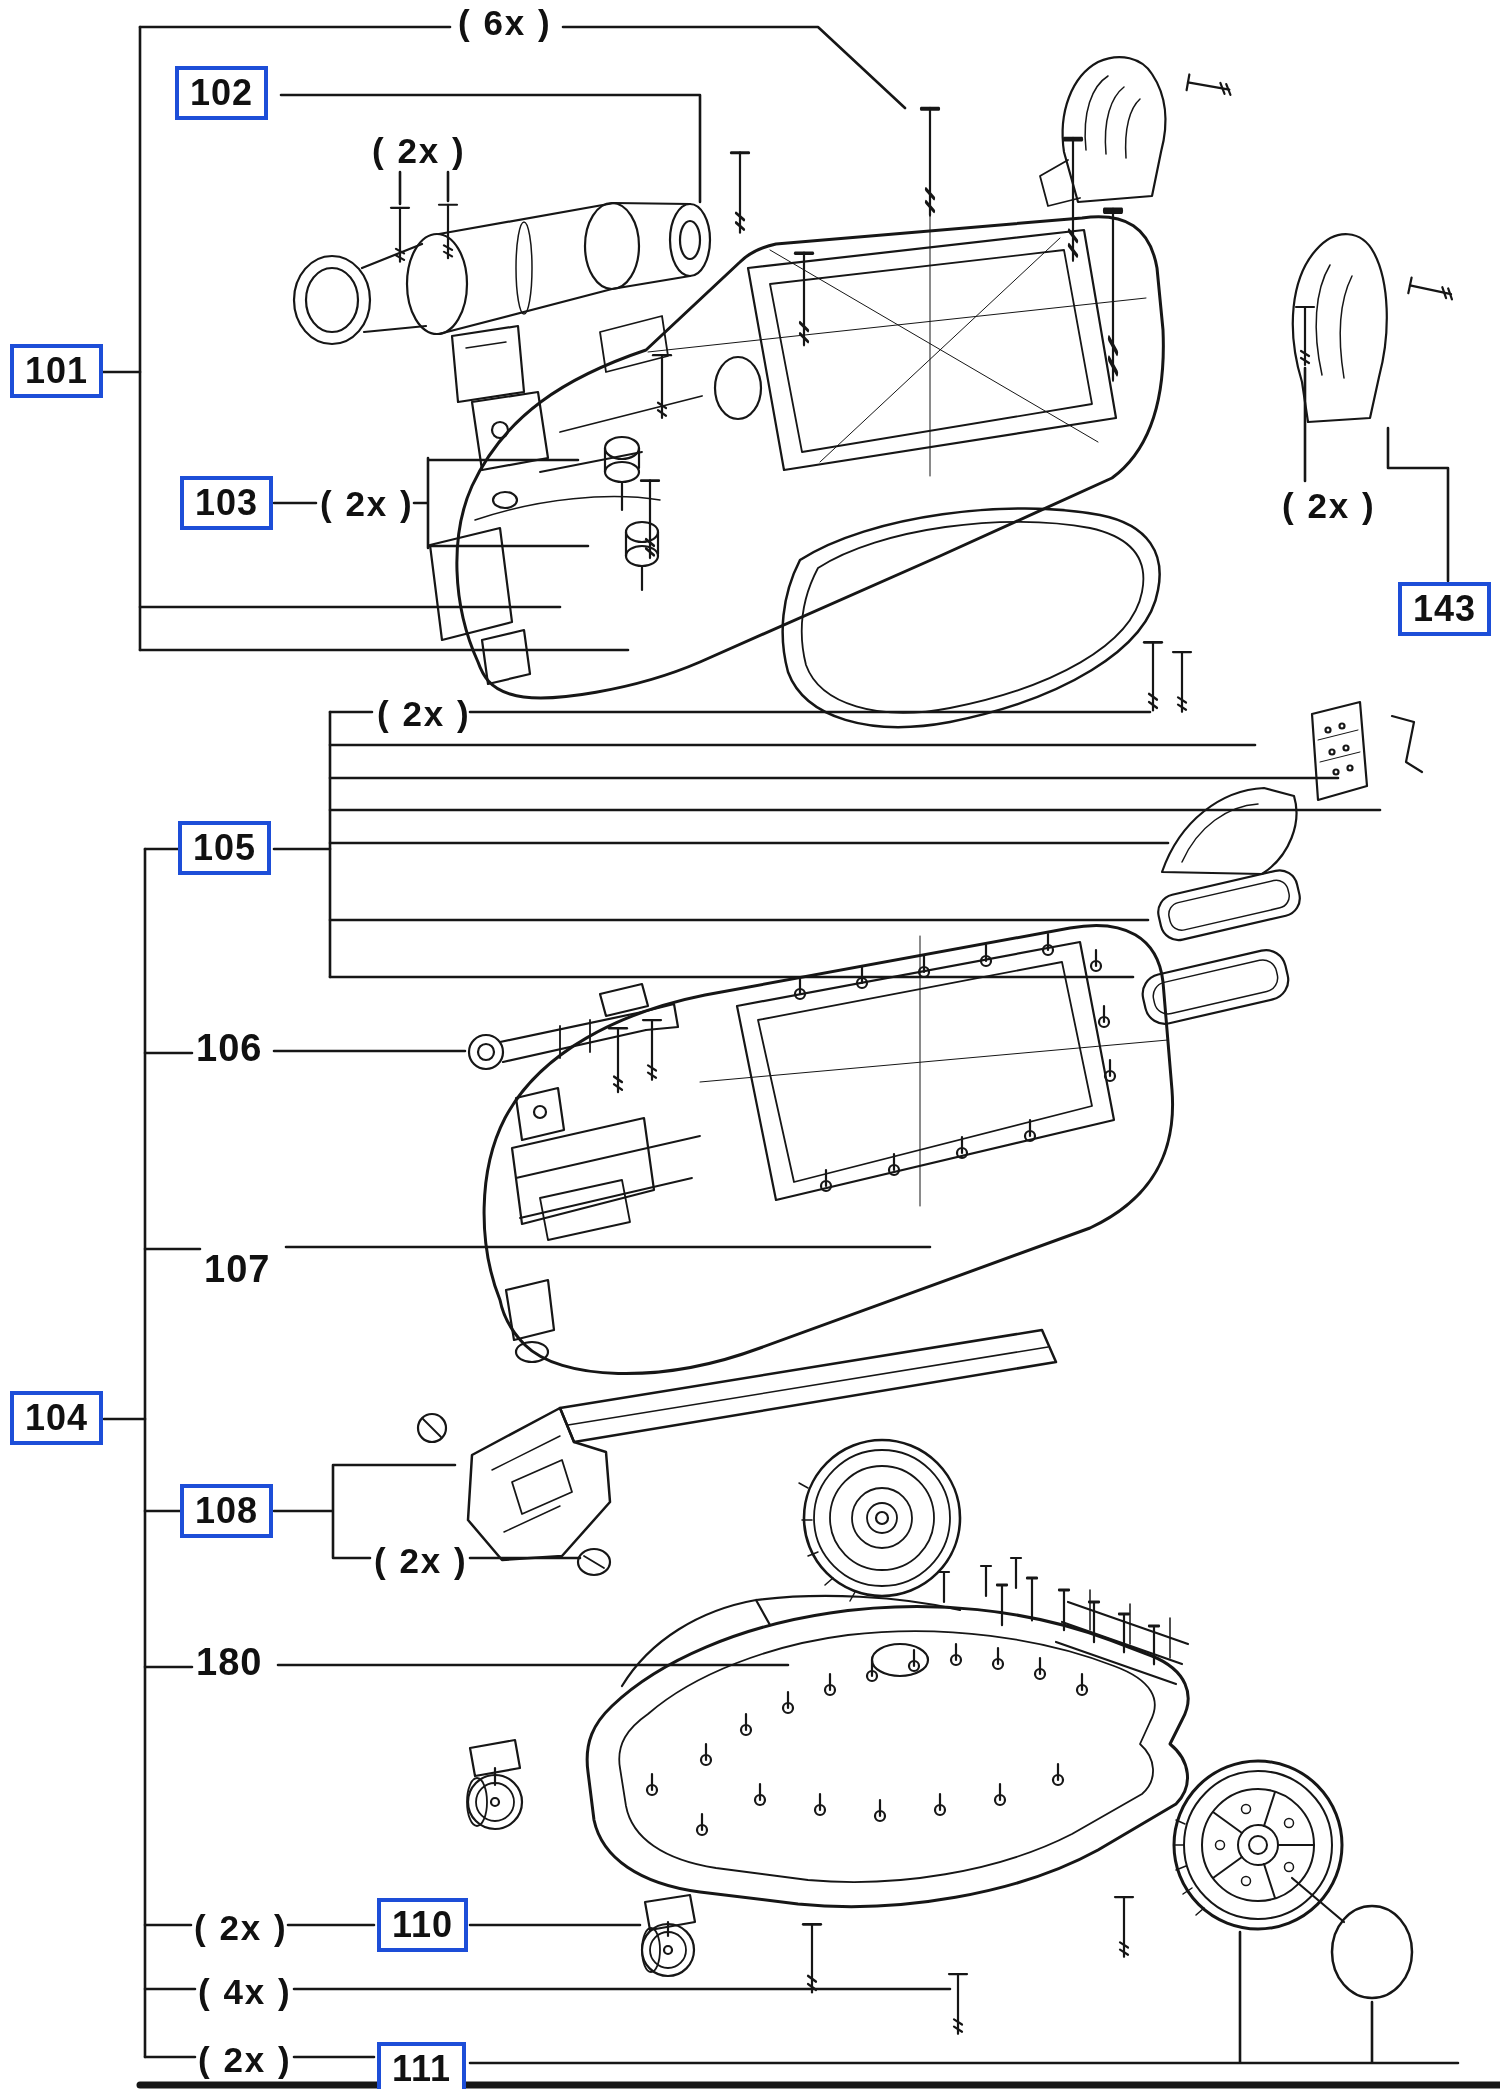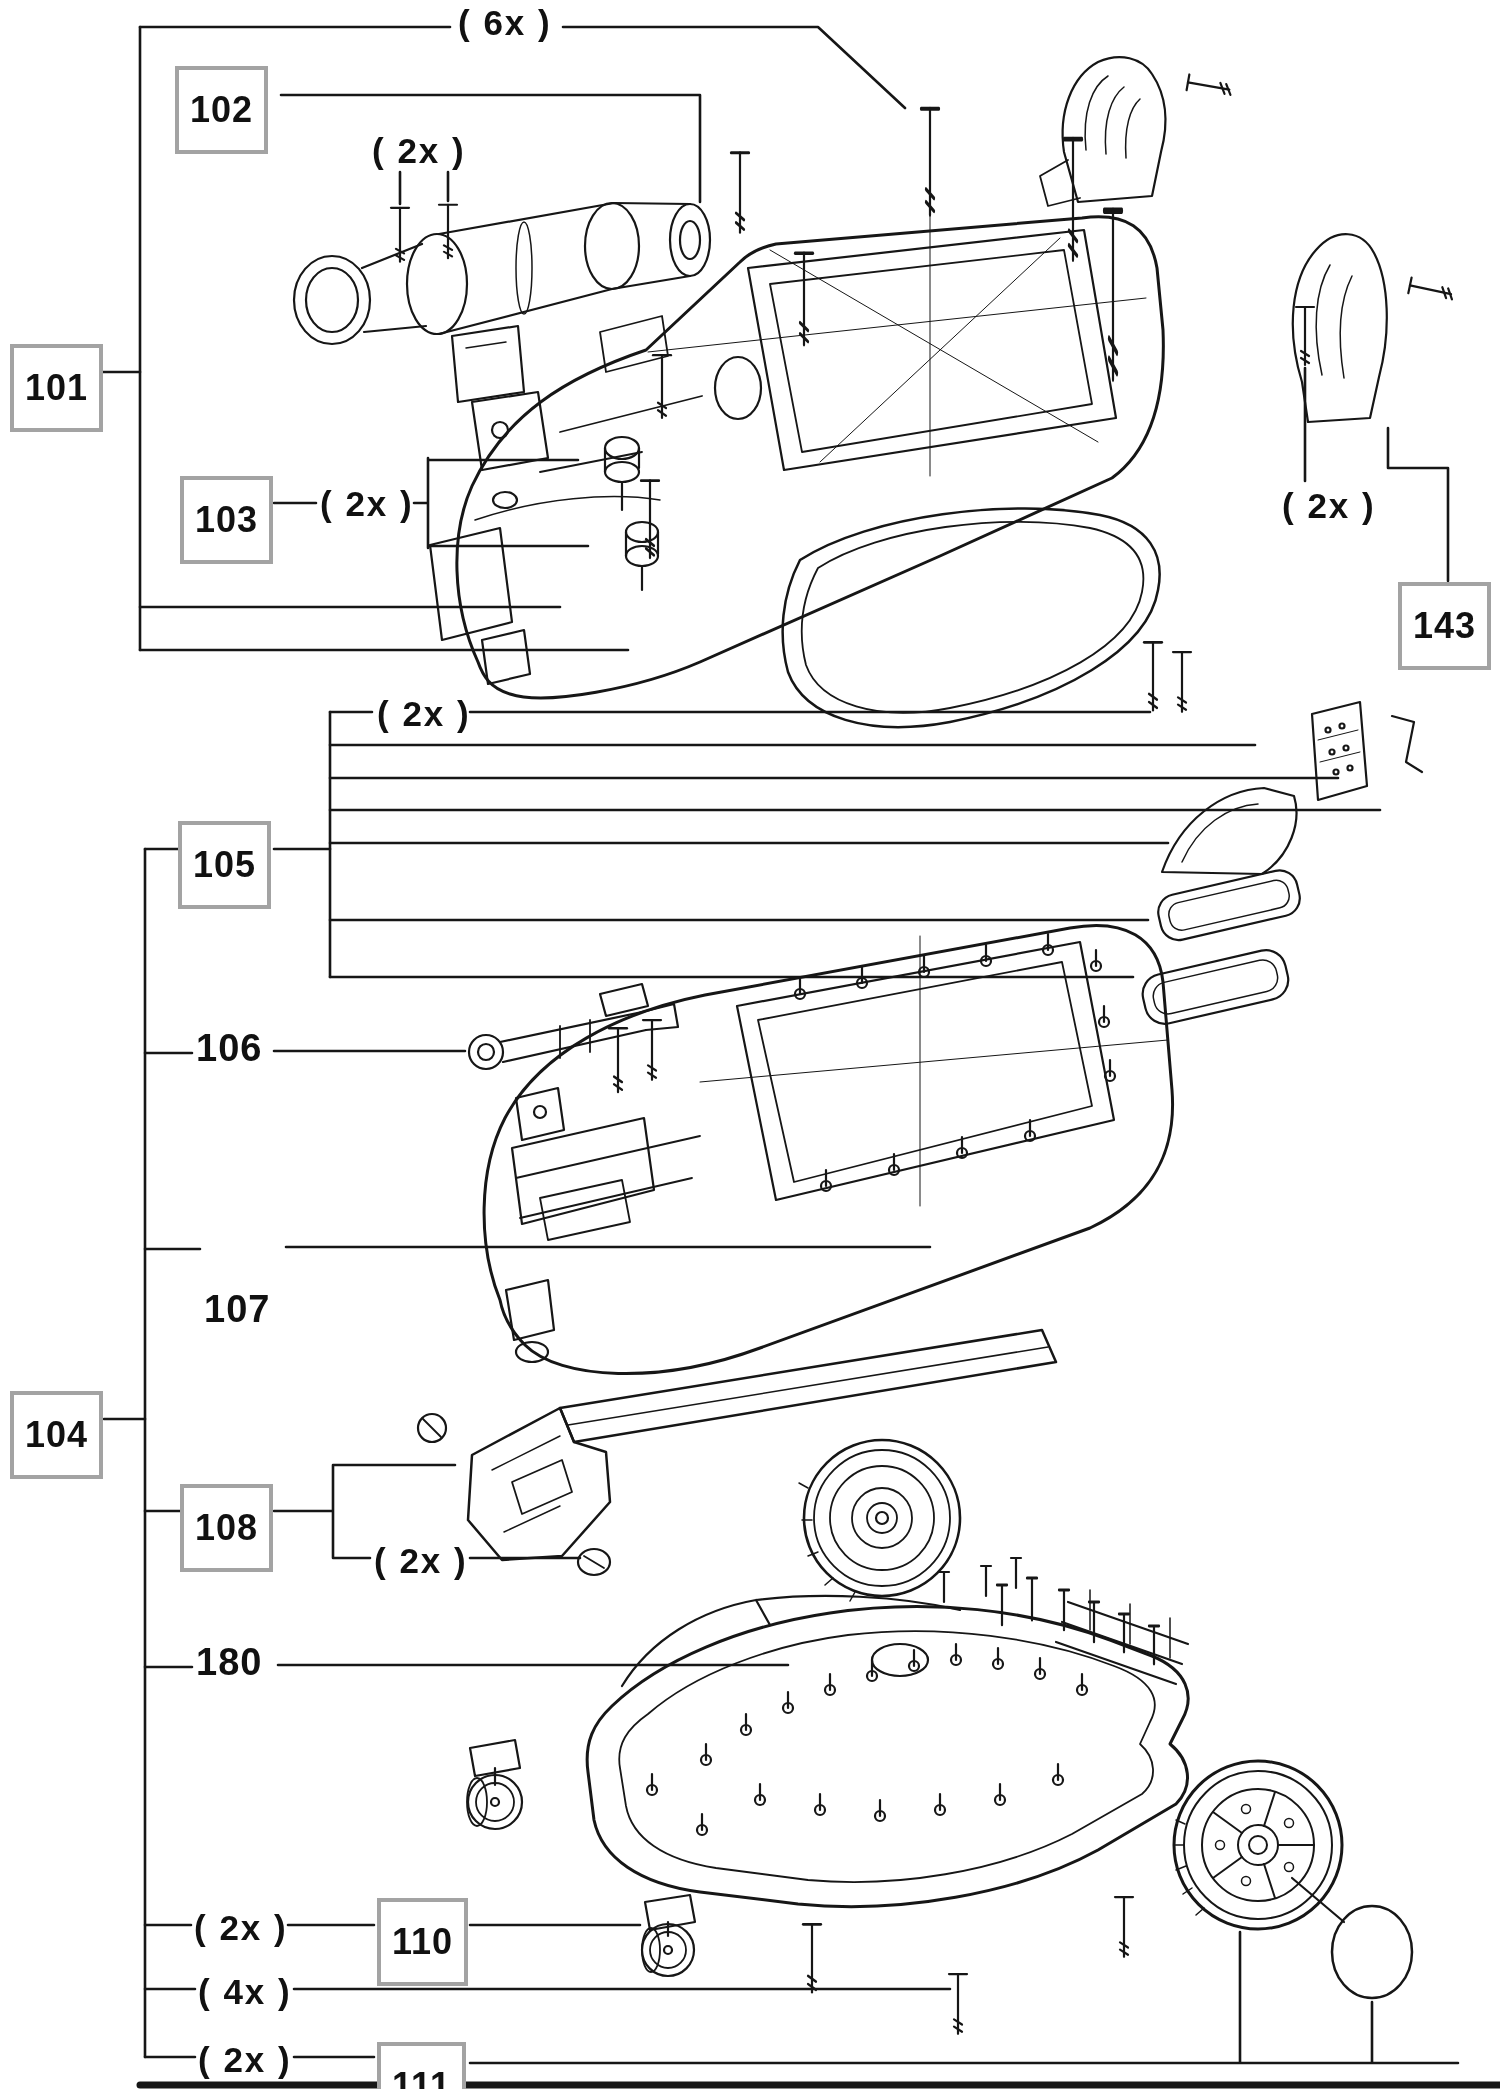--- a/index.html
+++ b/index.html
@@ -2,22 +2,22 @@
 <html><head>
 <meta charset="utf-8">
 <style>
   html,body{margin:0;padding:0;background:#ffffff;}
   .canvas{
     position:relative;width:1500px;height:2089px;background:#ffffff;
     overflow:hidden;font-family:"Liberation Sans",sans-serif;color:#111;
   }
   svg{position:absolute;left:0;top:0;}
   .part-box{
-    position:absolute;border:4px solid #a3a3a3;background:#fff;
-    font-weight:700;font-size:36px;line-height:1.12;padding:20px 11px;
+    position:absolute;border:4px solid #1d4ed8;background:#fff;
+    font-weight:700;font-size:36px;line-height:1.12;padding:3px 11px;
     letter-spacing:1px;white-space:nowrap;
   }
   .part-plain{
     position:absolute;font-weight:700;font-size:38px;line-height:1.1;
     letter-spacing:1px;white-space:nowrap;
   }
   .qty{
     position:absolute;font-weight:600;font-size:35px;line-height:1.15;
     letter-spacing:2px;white-space:nowrap;
   }
@@ -351,21 +351,21 @@
 <div class="part-box" style="left:10px;top:344px">101</div>
 <div class="part-box" style="left:180px;top:476px">103</div>
 <div class="part-box" style="left:1398px;top:582px">143</div>
 <div class="part-box" style="left:178px;top:821px">105</div>
 <div class="part-box" style="left:10px;top:1391px">104</div>
 <div class="part-box" style="left:180px;top:1484px">108</div>
 <div class="part-box" style="left:377px;top:1898px">110</div>
 <div class="part-box" style="left:377px;top:2042px">111</div>
 
 <div class="part-plain" style="left:196px;top:1028px">106</div>
-<div class="part-plain" style="left:204px;top:1289px">107</div>
+<div class="part-plain" style="left:204px;top:1249px">107</div>
 <div class="part-plain" style="left:196px;top:1642px">180</div>
 
 <div class="qty" style="left:458px;top:3px">( 6x )</div>
 <div class="qty" style="left:372px;top:131px">( 2x )</div>
 <div class="qty" style="left:320px;top:484px">( 2x )</div>
 <div class="qty" style="left:1282px;top:486px">( 2x )</div>
 <div class="qty" style="left:377px;top:694px">( 2x )</div>
 <div class="qty" style="left:374px;top:1541px">( 2x )</div>
 <div class="qty" style="left:194px;top:1908px">( 2x )</div>
 <div class="qty" style="left:198px;top:1972px">( 4x )</div>

